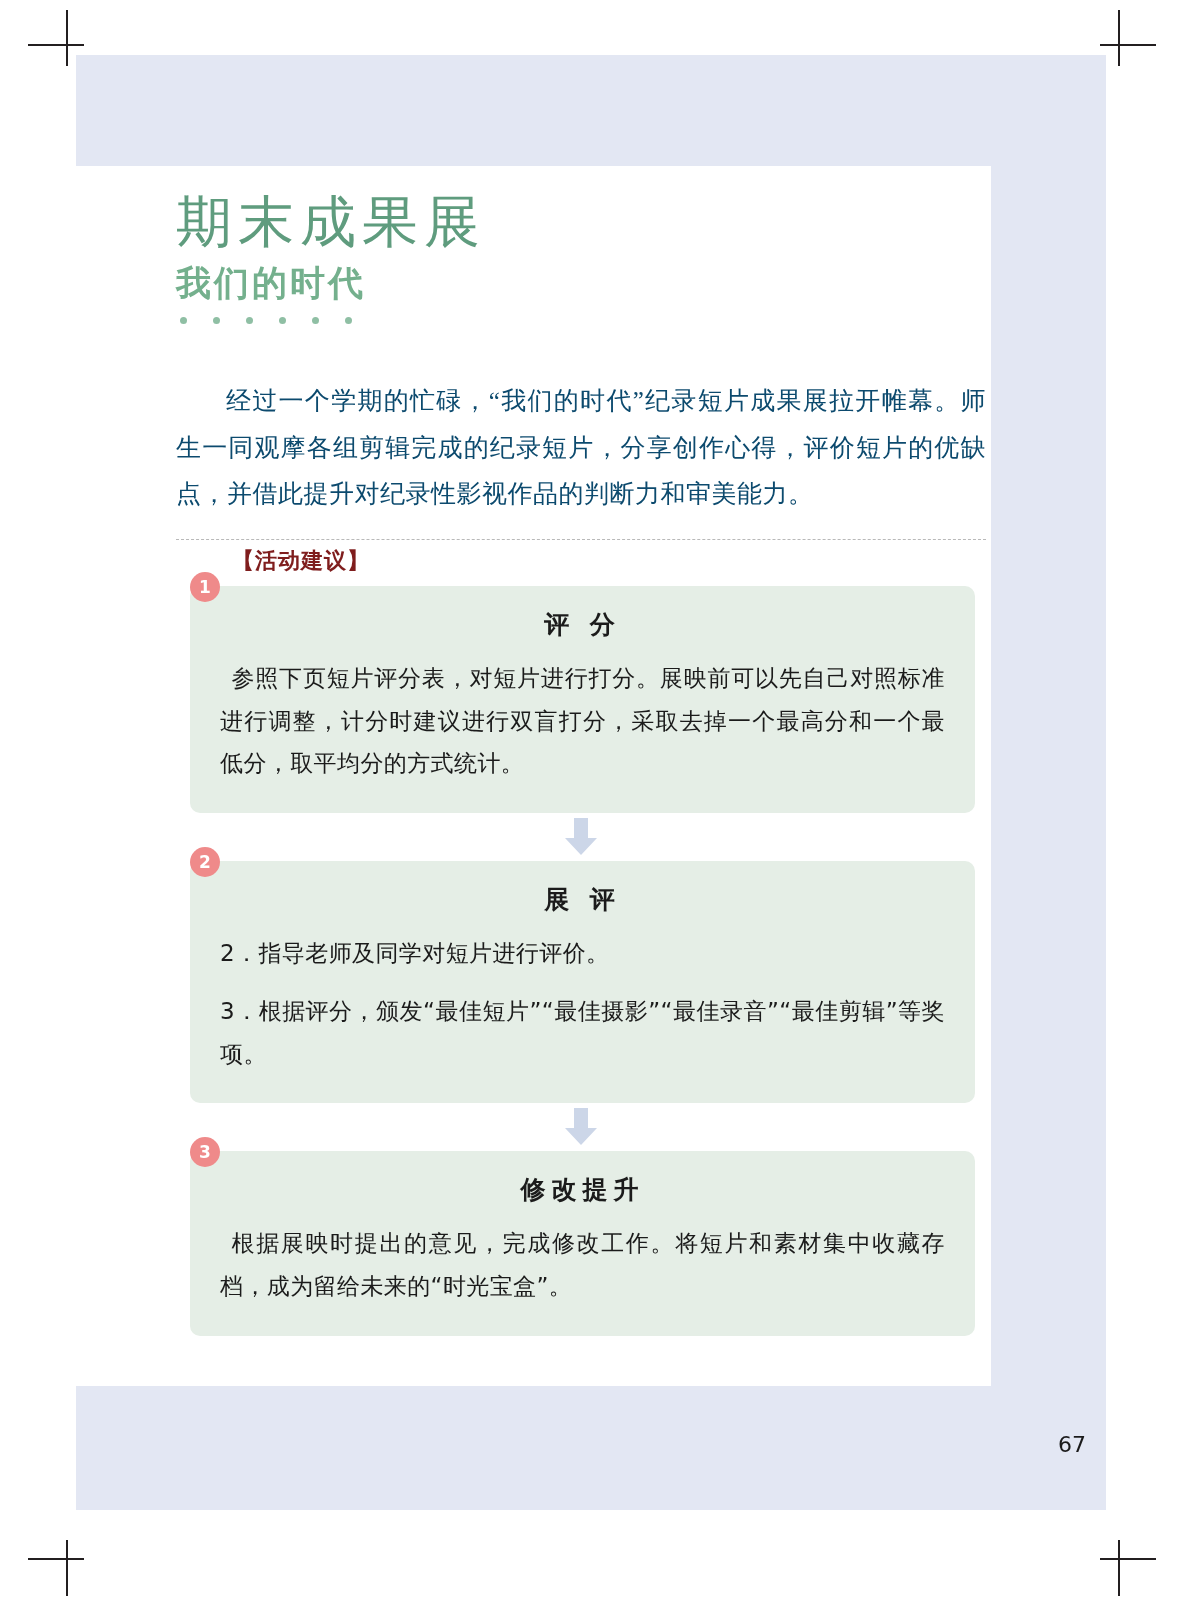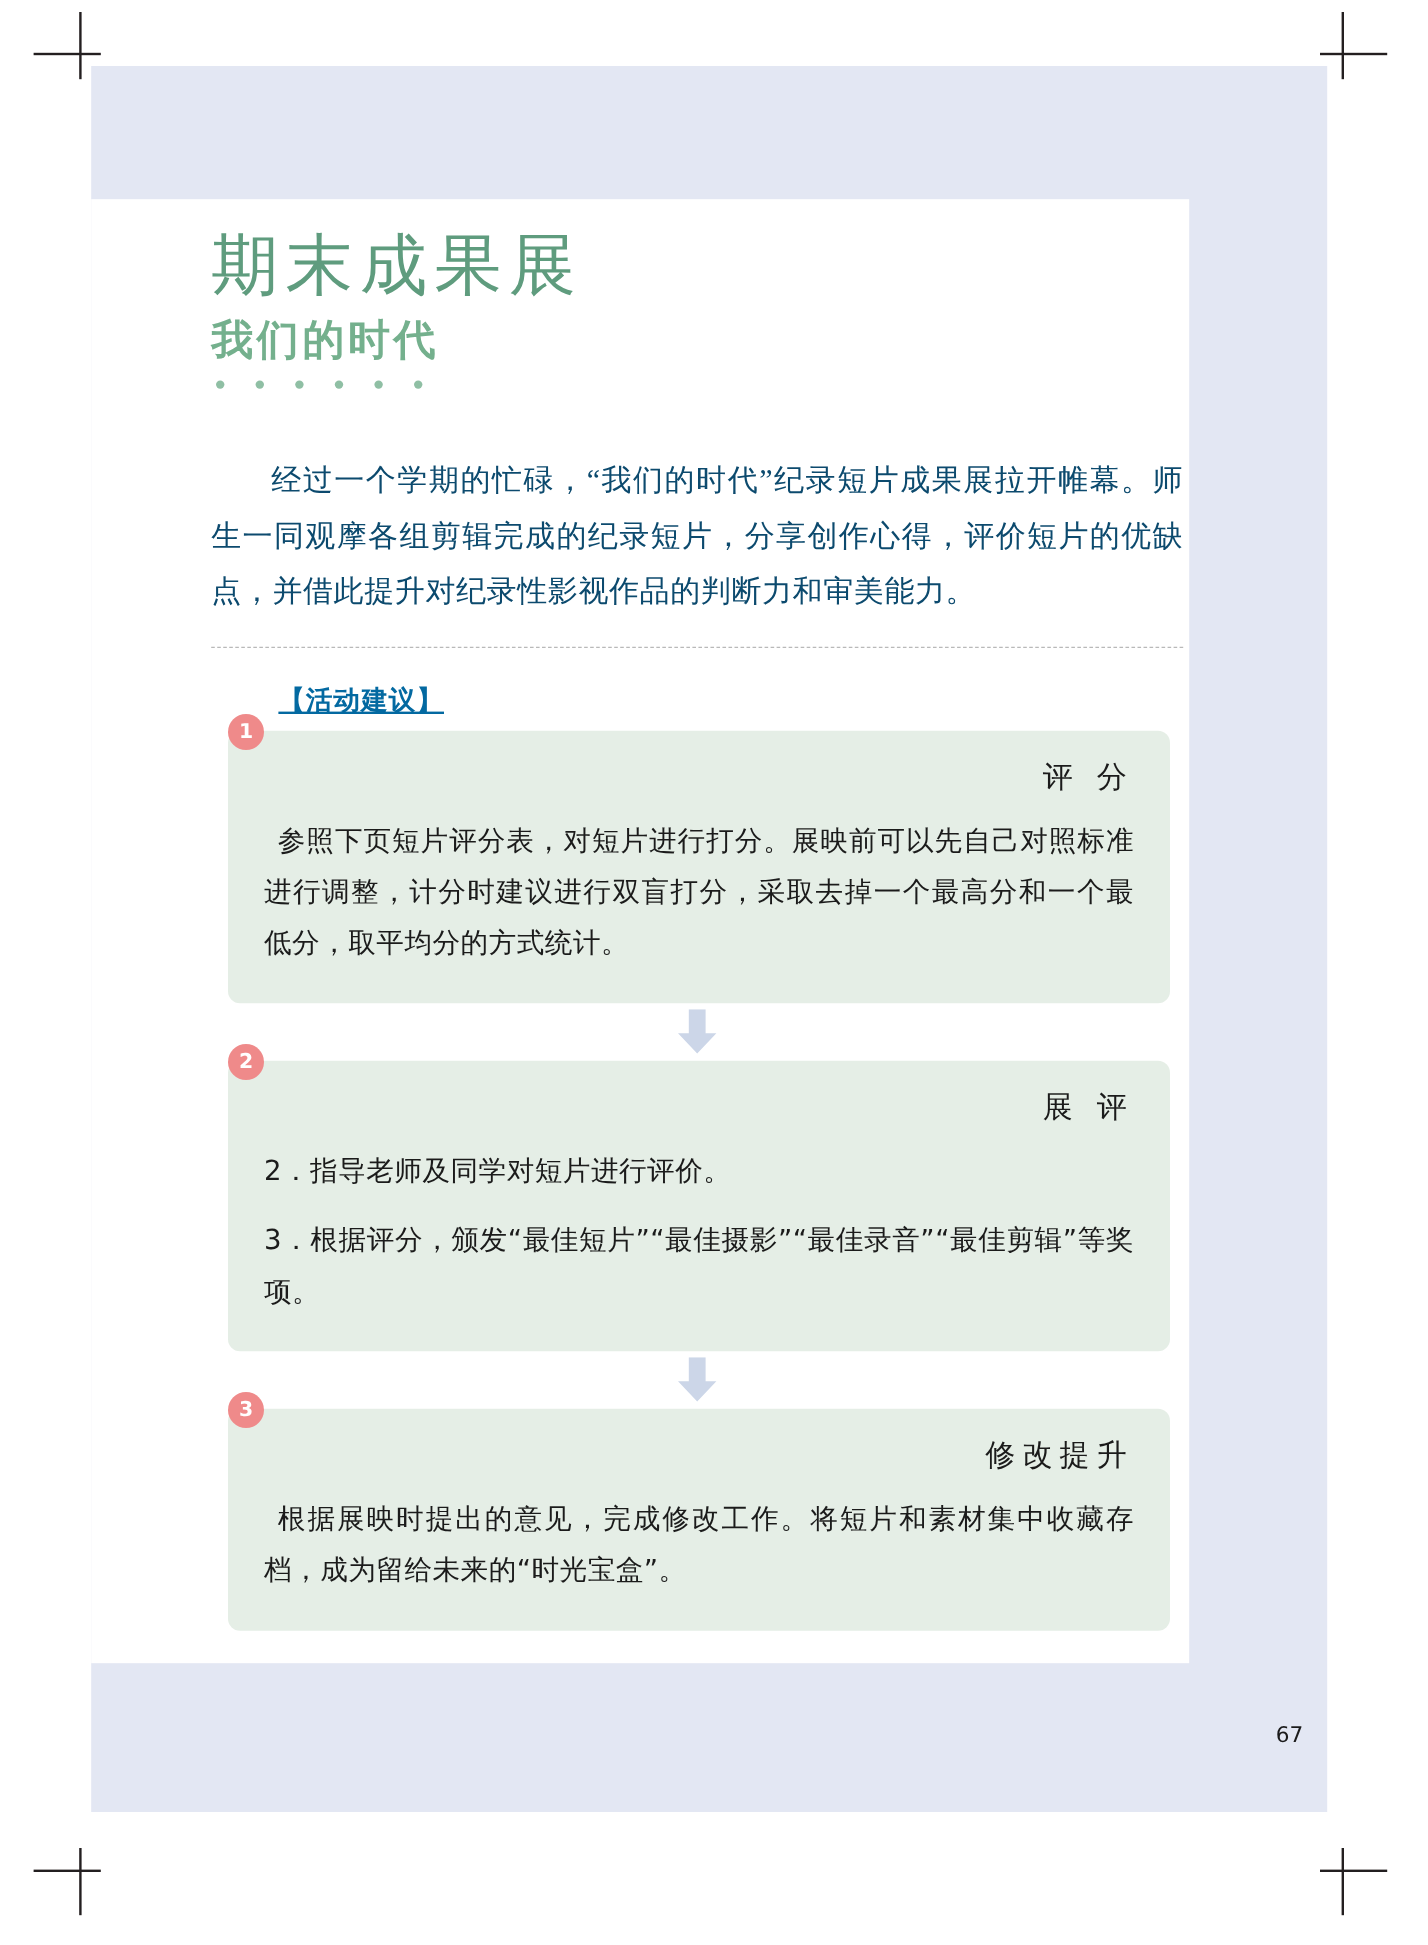--- a/index.html
+++ b/index.html
@@ -91,28 +91,27 @@
   }
 
   .divider {
     margin-top: 22px;
     border-top: 1px dashed #b9b9b9;
     width: 100%;
     height: 0;
   }
 
   .suggest-label {
-    margin-top: 29px;
+    margin-top: 6px;
     margin-left: 56px;
     font-family: "DejaVu Sans", "Liberation Sans", sans-serif;
     font-size: 22px;
     font-weight: bold;
-    color: #0369a1;
+    color: #7f1d1d;
     letter-spacing: 1px;
-    text-decoration: underline;
   }
 
   
   .steps {
     position: relative;
     margin-top: 10px;
   }
   .step {
     position: relative;
     background: #e5eee6;
@@ -133,24 +132,24 @@
     color: #ffffff;
     font-family: "DejaVu Sans", "Liberation Sans", sans-serif;
     font-size: 17px;
     font-weight: bold;
     display: flex;
     align-items: center;
     justify-content: center;
     z-index: 5;
   }
   .step-title {
-    text-align: right;
+    text-align: center;
     font-family: "DejaVu Sans", "Liberation Sans", sans-serif;
     font-size: 25px;
-    font-weight: normal;
+    font-weight: bold;
     color: #1b1b1b;
     letter-spacing: 6px;
     margin-bottom: 16px;
   }
   .step-body {
     font-family: "DejaVu Sans", "Liberation Sans", sans-serif;
     font-size: 23px;
     line-height: 1.85;
     color: #1b1b1b;
     text-align: justify;
@@ -168,21 +167,21 @@
     align-items: center;
     justify-content: center;
   }
   .arrow-svg { display: block; }
 
   .page-num {
     position: absolute;
     right: 104px;
     bottom: 164px;
     font-family: "DejaVu Sans", "Liberation Sans", sans-serif;
-    font-size: 18px;
+    font-size: 22px;
     color: #1b1b1b;
   }
 </style>
 </head>
 <body>
 
 <div class="crop crop-h" style="left:28px;top:44px;width:56px;"></div>
 <div class="crop crop-v" style="left:66px;top:10px;height:56px;"></div>
 <div class="crop crop-h" style="left:1100px;top:44px;width:56px;"></div>
 <div class="crop crop-v" style="left:1118px;top:10px;height:56px;"></div>

